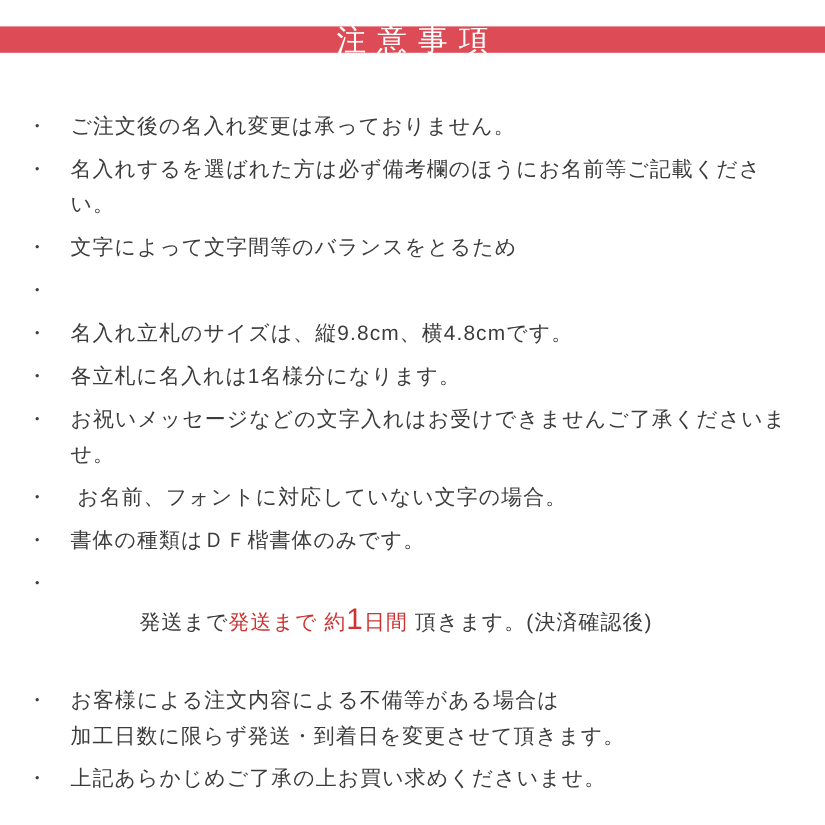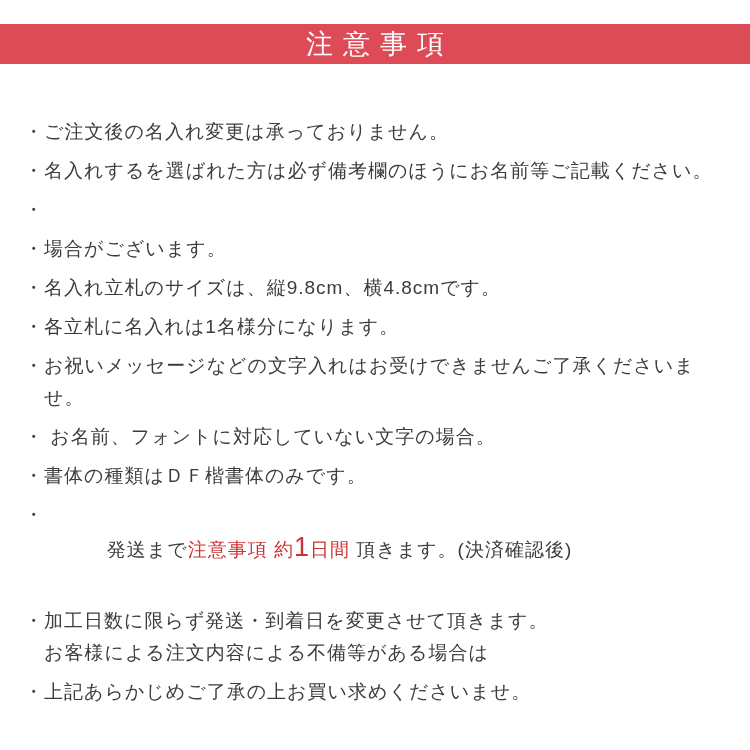--- a/index.html
+++ b/index.html
@@ -18,21 +18,21 @@
     font-family: "Liberation Sans", "DejaVu Sans", sans-serif;
     overflow: hidden;
   }
   .page {
     width: 750px;
     height: 750px;
     position: relative;
   }
   .banner {
     margin-top: 24px;
-    height: 40px;
+    height: 24px;
     width: 100%;
     background: var(--accent);
     display: flex;
     align-items: center;
     justify-content: center;
   }
   .banner h1 {
     margin: 0;
     color: var(--banner-text);
     font-size: 27px;
@@ -51,21 +51,21 @@
     align-items: flex-start;
     font-size: 19px;
     line-height: 32px;
     letter-spacing: 1px;
     margin-bottom: 7px;
   }
   .bullet {
     flex: 0 0 auto;
     white-space: pre;
   }
-  .content { flex: 1 1 auto; }
+  .content { flex: 1 1 auto; margin-left: 20px; }
   .line { white-space: pre-wrap; }
   .red { color: var(--highlight); }
   .big {
     font-size: 27px;
     line-height: 32px;
   }
 </style>
 </head>
 <body>
 
@@ -87,27 +87,27 @@
     <li class="note">
       <span class="bullet">・</span>
       <div class="content">
         <div class="line">名入れするを選ばれた方は必ず備考欄のほうにお名前等ご記載ください。</div>
       </div>
     </li>
 
     <li class="note">
       <span class="bullet">・</span>
       <div class="content">
+        <div class="line">文字によって文字間等のバランスをとるため</div>
       </div>
     </li>
 
     <li class="note">
       <span class="bullet">・</span>
       <div class="content">
-        <div class="line">場合がございます。</div>
       </div>
     </li>
 
     <li class="note">
       <span class="bullet">・</span>
       <div class="content">
         <div class="line">名入れ立札のサイズは、縦9.8cm、横4.8cmです。</div>
       </div>
     </li>
 
@@ -136,30 +136,30 @@
       <span class="bullet">・</span>
       <div class="content">
         <div class="line">書体の種類はＤＦ楷書体のみです。</div>
       </div>
     </li>
 
     <li class="note">
       <span class="bullet">・</span>
       <div class="content">
         <div class="line">
-          <span>発送まで</span><span class="red">注意事項 約</span><span class="red big">1</span><span class="red">日間</span><span> 頂きます。(決済確認後)</span>
+          <span>発送まで</span><span class="red">発送まで 約</span><span class="red big">1</span><span class="red">日間</span><span> 頂きます。(決済確認後)</span>
         </div>
       </div>
     </li>
 
     <li class="note">
       <span class="bullet">・</span>
       <div class="content">
+        <div class="line">お客様による注文内容による不備等がある場合は</div>
         <div class="line">加工日数に限らず発送・到着日を変更させて頂きます。</div>
-        <div class="line">お客様による注文内容による不備等がある場合は</div>
       </div>
     </li>
 
     <li class="note">
       <span class="bullet">・</span>
       <div class="content">
         <div class="line">上記あらかじめご了承の上お買い求めくださいませ。</div>
       </div>
     </li>
 

